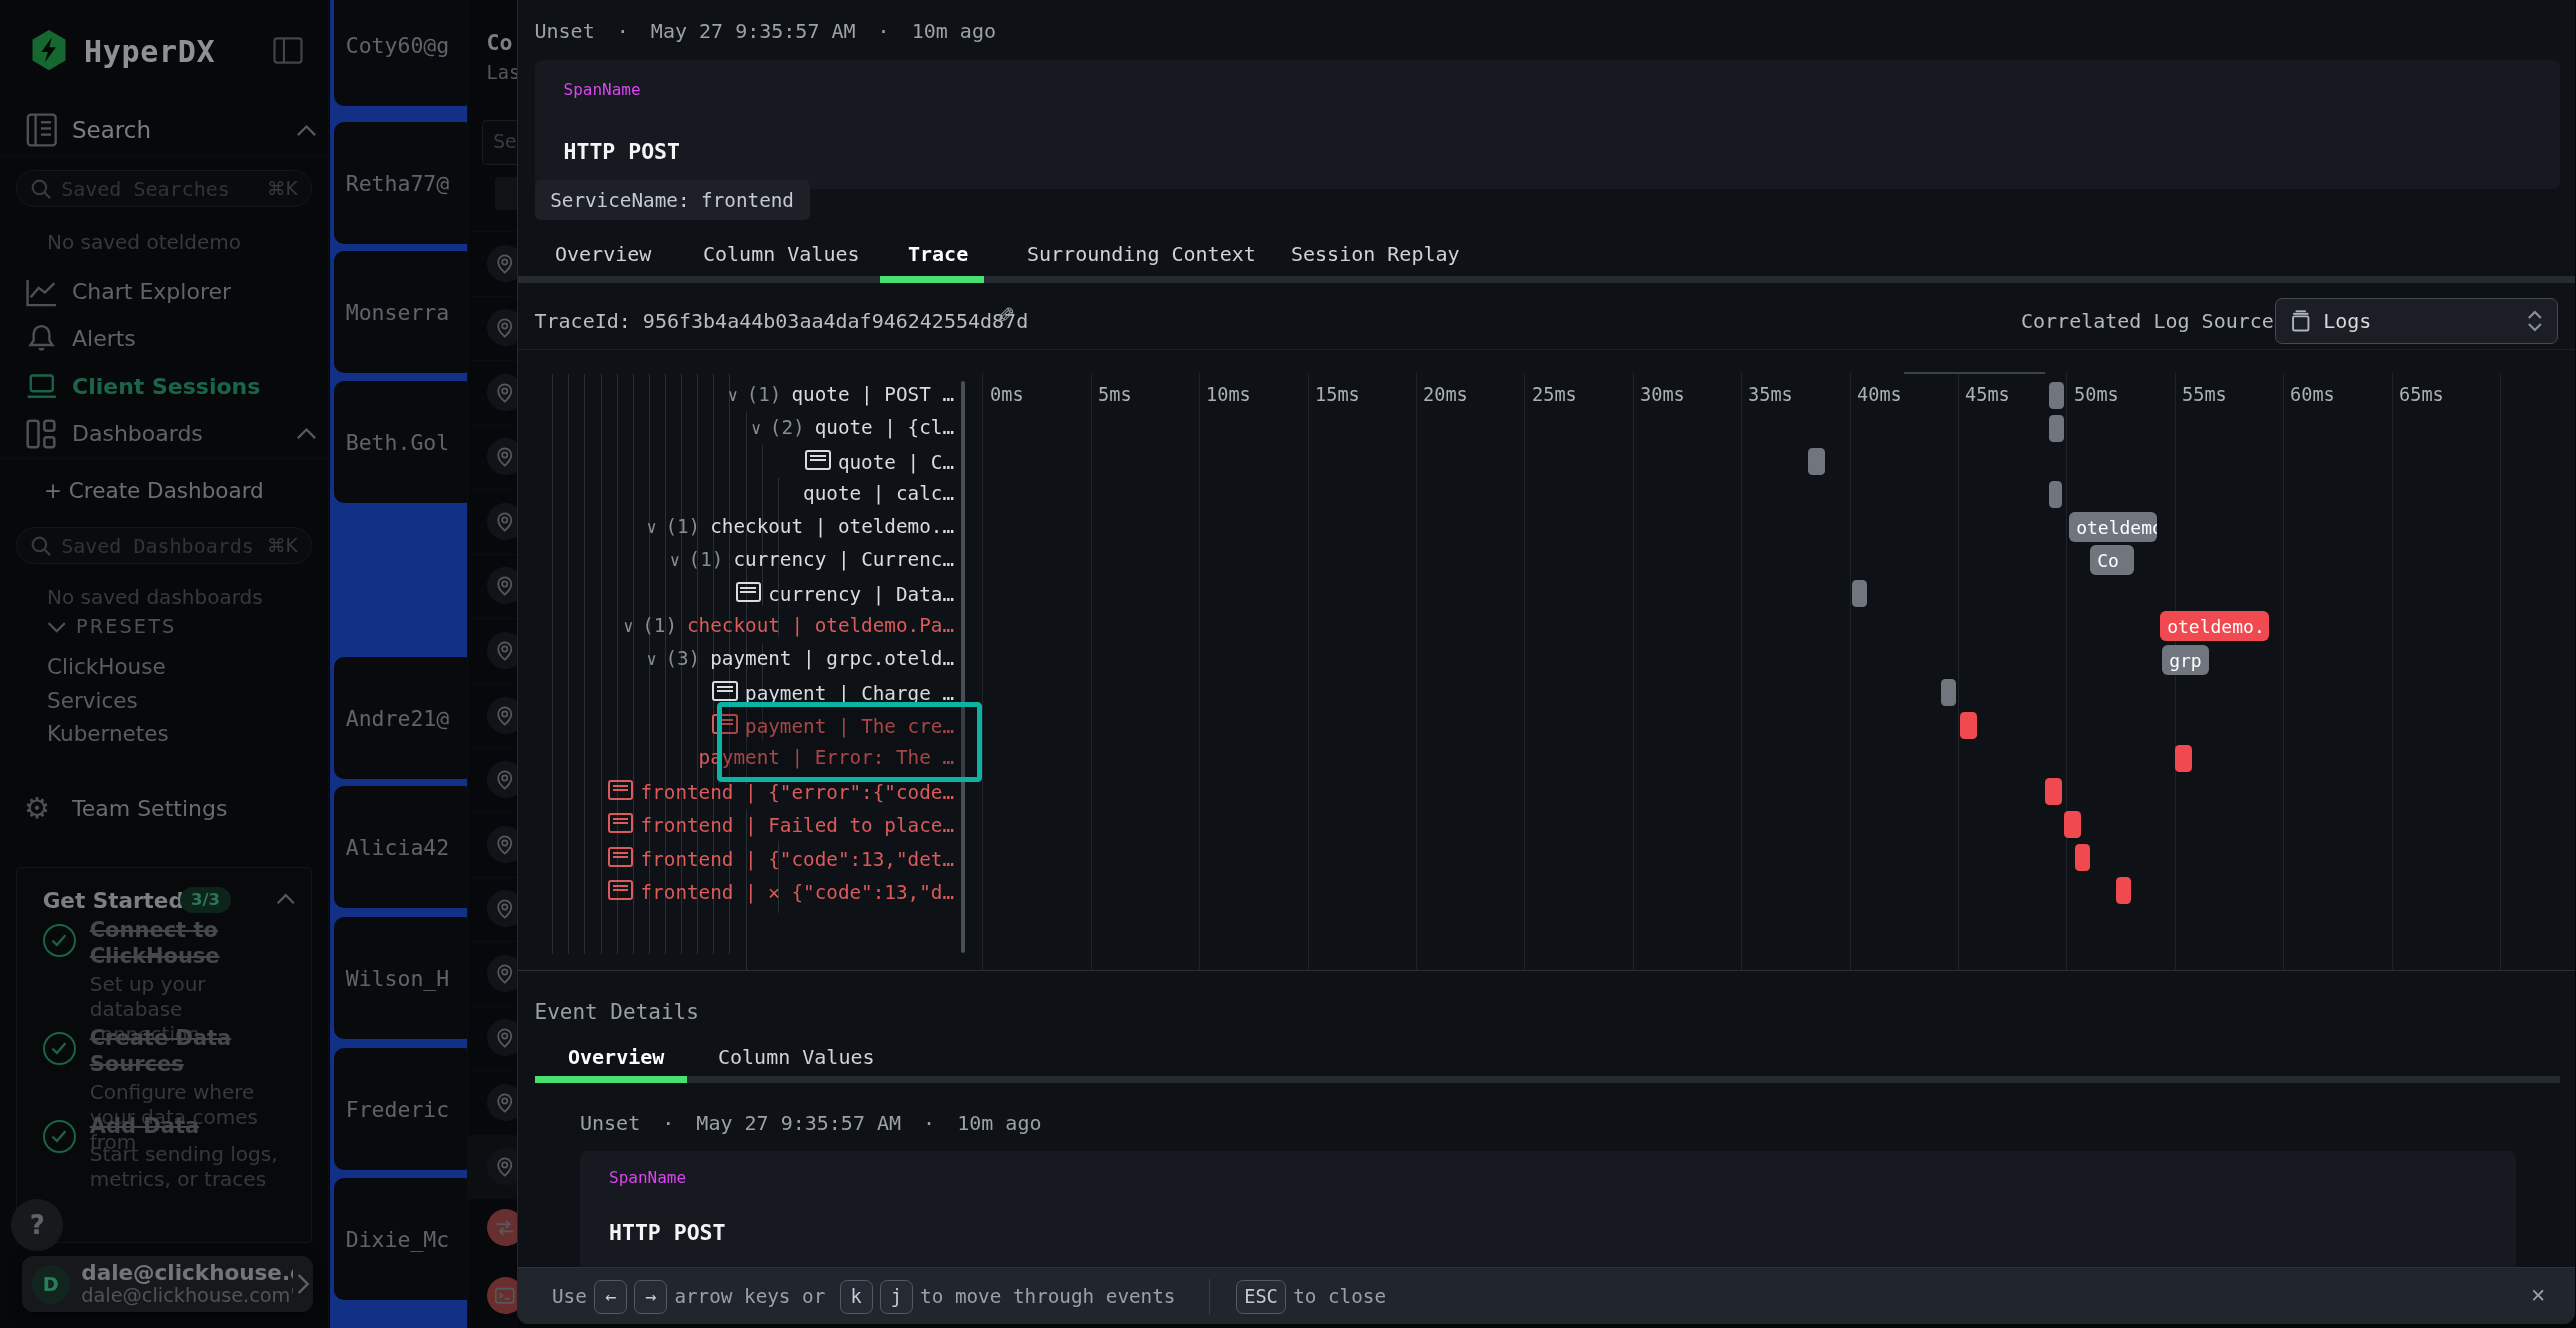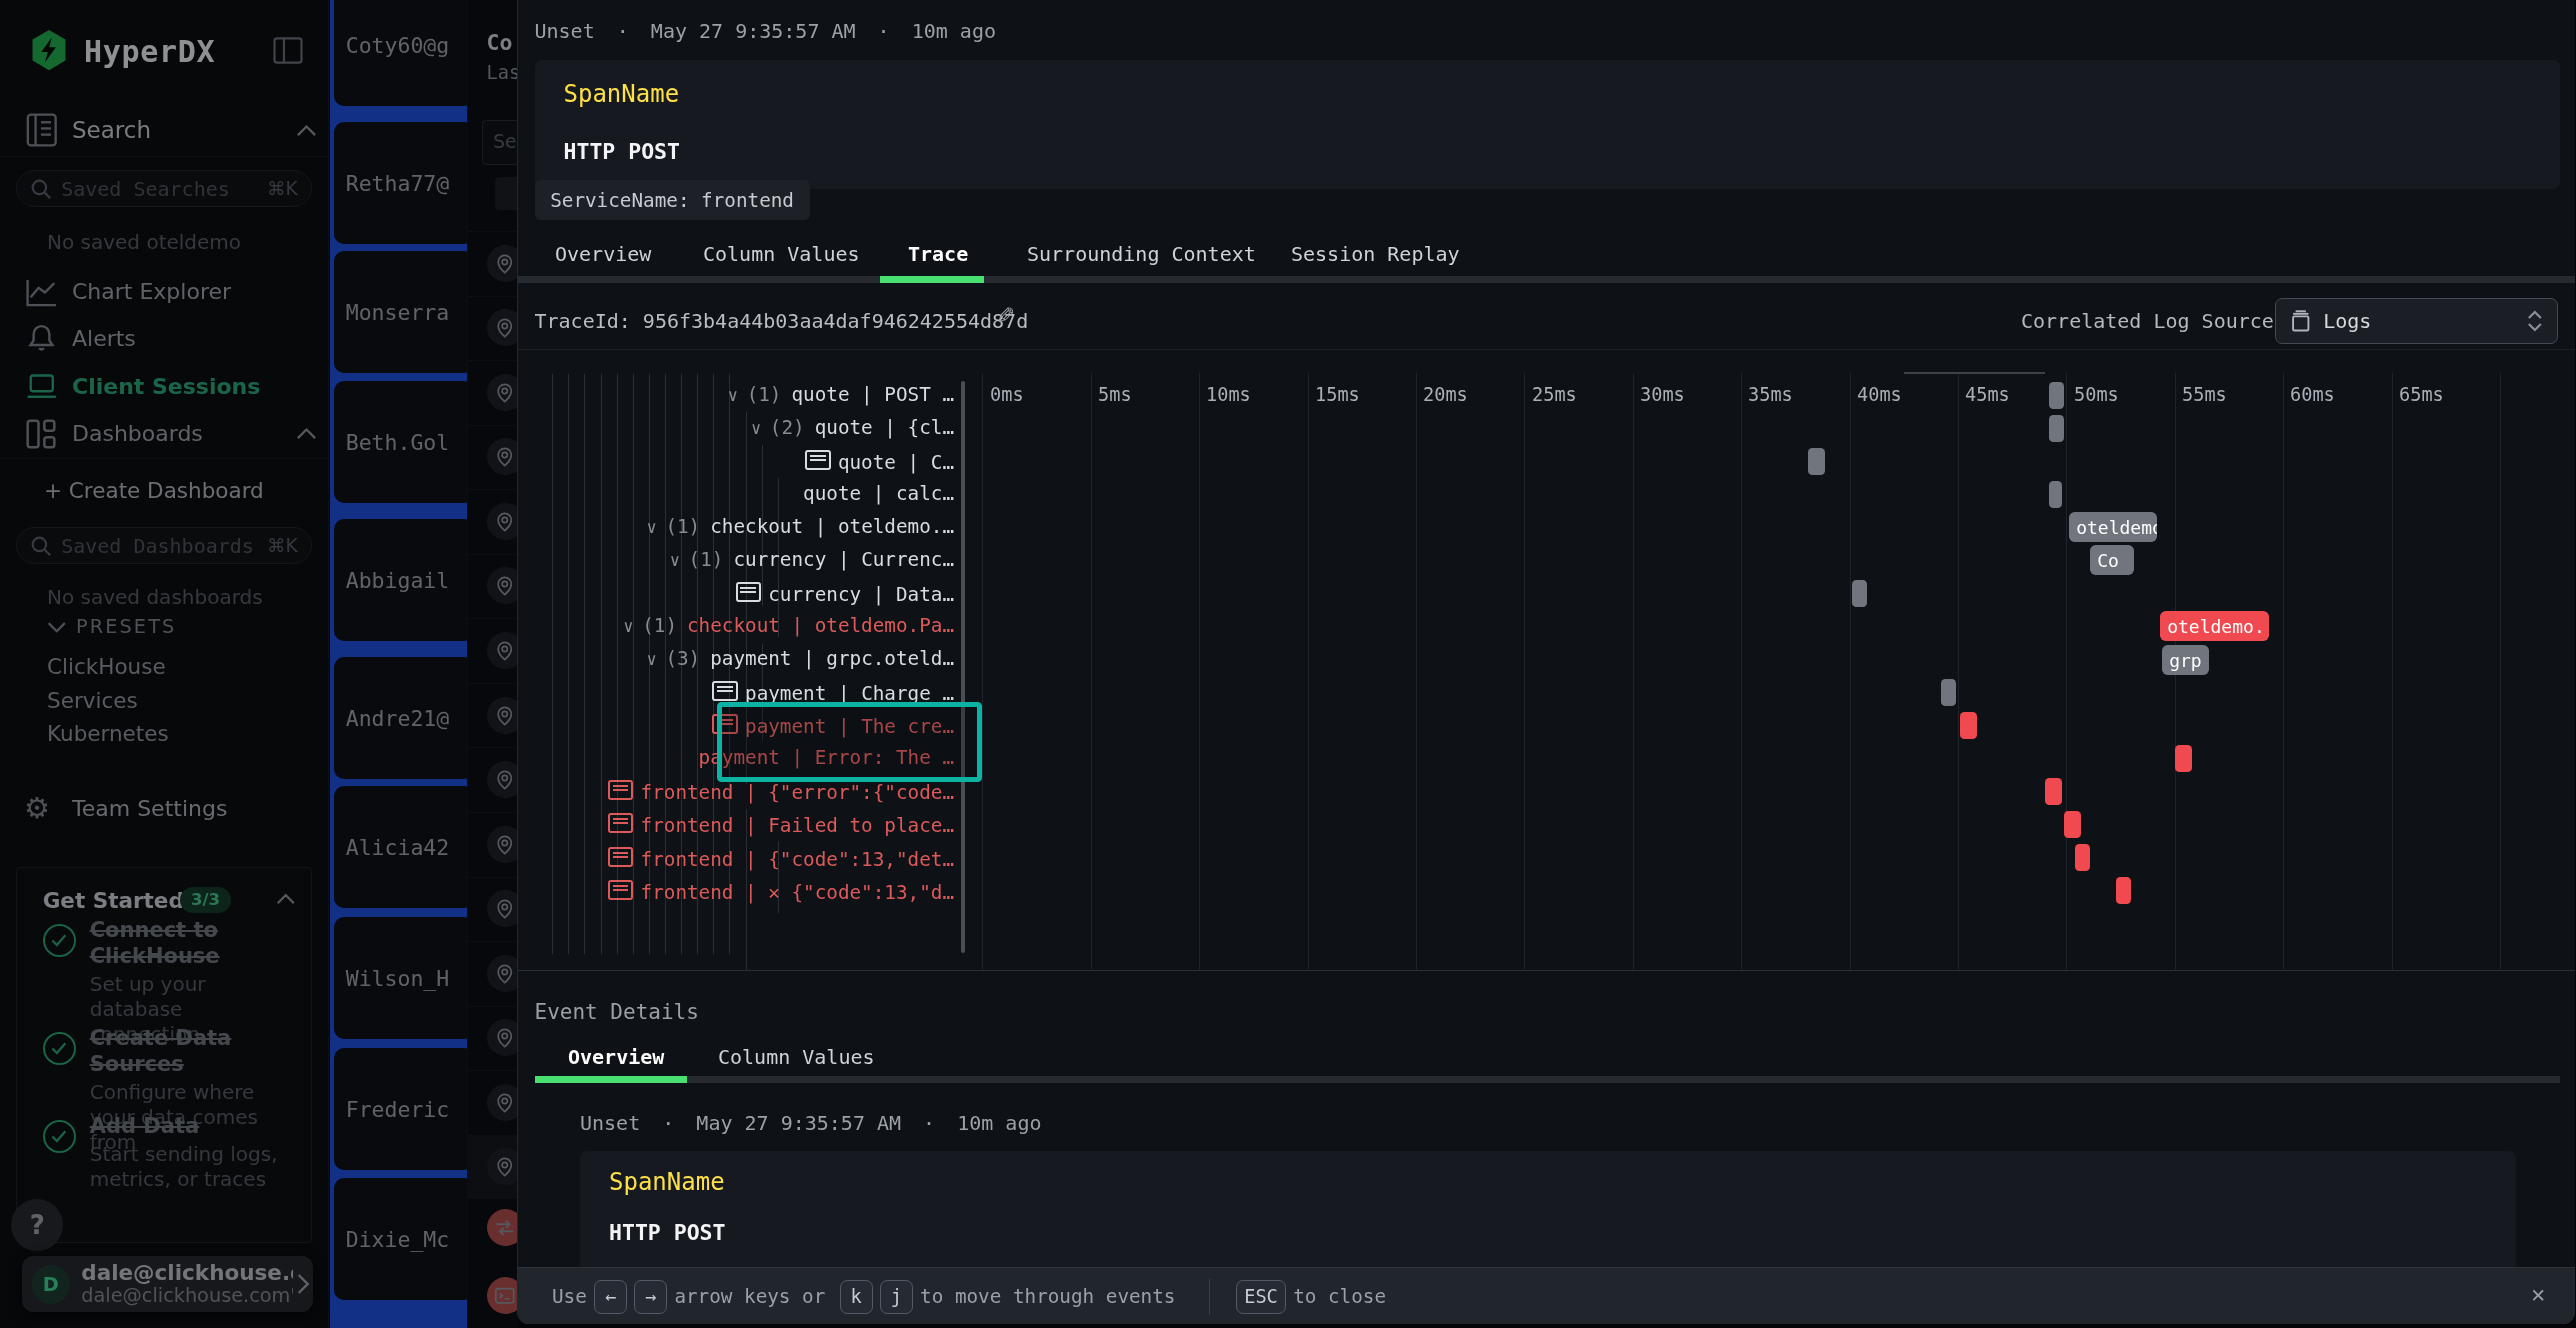--- a/index.html
+++ b/index.html
@@ -46,21 +46,21 @@
   .pin-circle.red{background:#a84d4b;}
 
   #dim{left:0;top:0;width:2576px;height:1328px;background:rgba(0,0,0,0.38);}
 
   
   #modal{left:517px;top:0;width:2057px;height:1324px;background:#0e1116;border-left:1.4px solid #23272e;
          border-radius:0 0 11.4px 11.4px;overflow:hidden;}
   .m{position:absolute;}
   .hdr-line{color:#9ba1a8;font-size:20px;}
   .card{background:#16191f;border-radius:7.2px;}
-  .card-label{color:#fde047;font-size:24px;}
+  .card-label{color:#d946ef;font-size:16px;}
   .card-value{color:#f2f4f6;font-weight:bold;font-size:21.5px;}
   .chip{background:#1d2127;border-radius:5.7px;color:#c6cbd1;font-size:19.3px;display:flex;align-items:center;padding:0 15.7px;height:40px;}
   .tab{font-size:20px;color:#cfd3d9;cursor:pointer;}
   .tab.active{color:#ffffff;font-weight:bold;}
   .tabbar-track{background:#262b32;}
   .tabbar-green{background:#47e071;}
   .dropdown{border:1.4px solid #454b54;background:#1b1e24;border-radius:7.2px;display:flex;align-items:center;box-sizing:border-box;}
   .tick-label{color:#a9afb7;font-size:18.6px;}
   .gridline{position:absolute;width:1.4px;background:#1f242b;}
   .guide{position:absolute;width:1.4px;background:#2a2e35;}
@@ -92,23 +92,20 @@
         <span class="mono">Coty60@g</span>
       </div>
       <div class="name-card" style="top: 122px;">
         <span class="mono">Retha77@</span>
       </div>
       <div class="name-card" style="top: 251px;">
         <span class="mono">Monserra</span>
       </div>
       <div class="name-card" style="top: 381px;">
         <span class="mono">Beth.Gol</span>
-      </div>
-      <div class="name-card" style="top: 519px;">
-        <span class="mono">Abbigail</span>
       </div>
       <div class="name-card" style="top: 657px;">
         <span class="mono">Andre21@</span>
       </div>
       <div class="name-card" style="top: 786px;">
         <span class="mono">Alicia42</span>
       </div>
       <div class="name-card" style="top: 917px;">
         <span class="mono">Wilson_H</span>
       </div>

